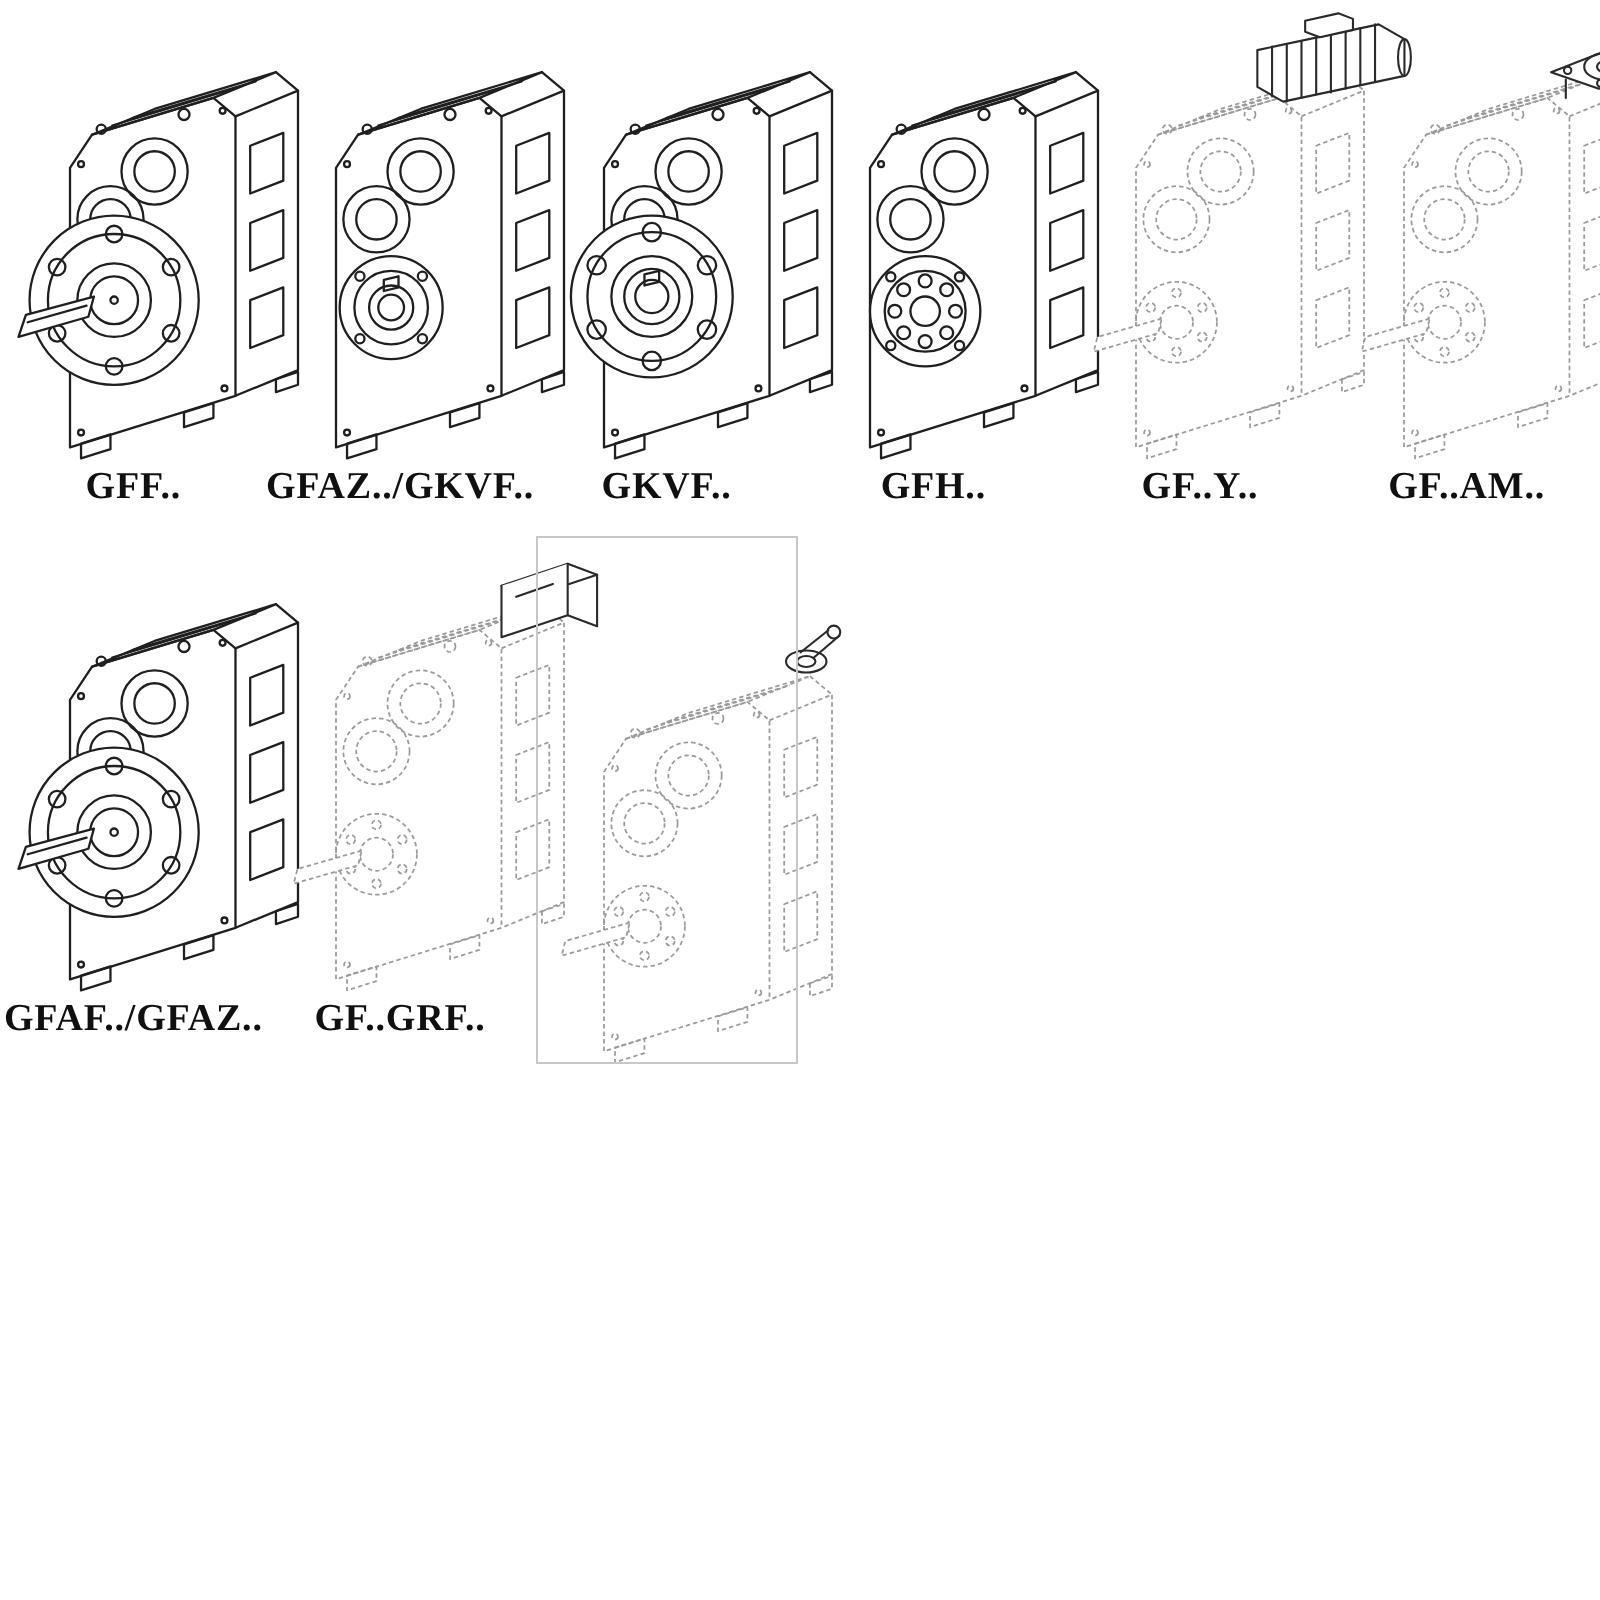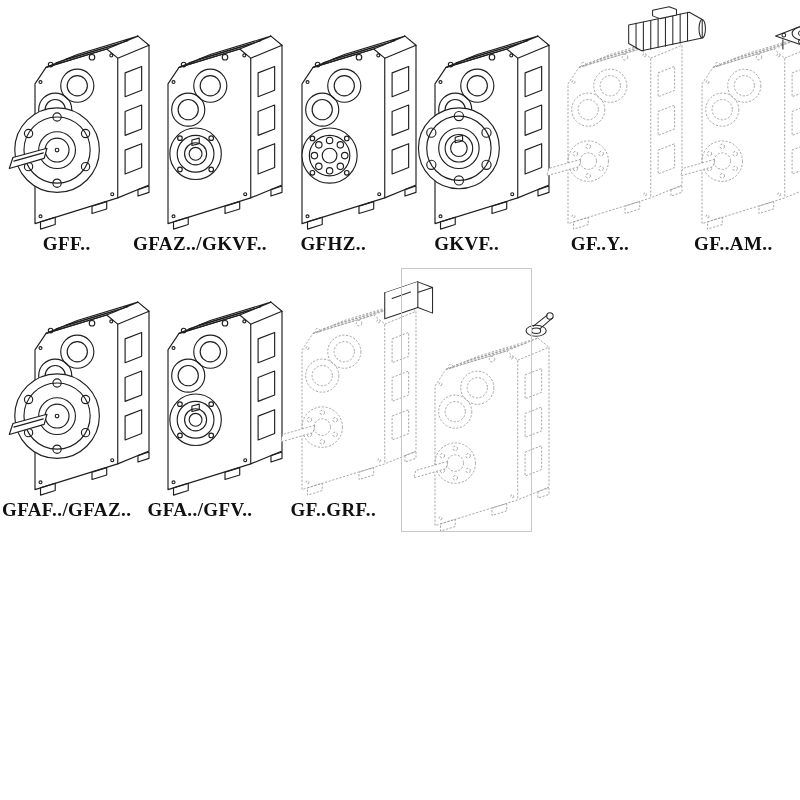--- a/index.html
+++ b/index.html
@@ -176,42 +176,42 @@
     <svg class="draw" width="184" height="228" viewBox="0 0 200 248">
       <g class="solid">
         <use href="#gbx-body"></use>
           <use href="#ovl-circles"></use>
           <use href="#ovl-bore"></use>
       </g>
     </svg>
     <figcaption>GFAZ../GKVF..</figcaption>
   </figure>
 
+
+  <figure>
+    <svg class="draw" width="184" height="228" viewBox="0 0 200 248">
+      <g class="solid">
+        <use href="#gbx-body"></use>
+          <use href="#ovl-circles"></use>
+          <use href="#ovl-flange"></use>
+      </g>
+    </svg>
+    <figcaption>GKVF..</figcaption>
+  </figure>
+
   <figure>
     <svg class="draw" width="184" height="228" viewBox="0 0 200 248">
       <g class="solid">
         <use href="#gbx-body"></use>
           <use href="#ovl-circles"></use>
           <use href="#ovl-bearing"></use>
       </g>
     </svg>
-    <figcaption>GFHZ..</figcaption>
-  </figure>
-
-  <figure>
-    <svg class="draw" width="184" height="228" viewBox="0 0 200 248">
-      <g class="solid">
-        <use href="#gbx-body"></use>
-          <use href="#ovl-circles"></use>
-          <use href="#ovl-flange"></use>
-      </g>
-    </svg>
-    <figcaption>GKVF..</figcaption>
-  </figure>
-
+    <figcaption>GFH..</figcaption>
+  </figure>
 
 
   <figure>
     <svg class="draw" width="184" height="228" viewBox="0 0 200 248">
       <g class="phantom">
         <use href="#gbx-body"></use>
           <use href="#ovl-circles"></use>
           <use href="#ovl-shaft-small"></use>
       </g>
       <g class="acc">
@@ -239,30 +239,20 @@
     <svg class="draw" width="184" height="228" viewBox="0 0 200 248">
       <g class="solid">
         <use href="#gbx-body"></use>
           <use href="#ovl-circles"></use>
           <use href="#ovl-flange-shaft"></use>
       </g>
     </svg>
     <figcaption>GFAF../GFAZ..</figcaption>
   </figure>
 
-  <figure>
-    <svg class="draw" width="184" height="228" viewBox="0 0 200 248">
-      <g class="solid">
-        <use href="#gbx-body"></use>
-          <use href="#ovl-circles"></use>
-          <use href="#ovl-bore"></use>
-      </g>
-    </svg>
-    <figcaption>GFA../GFV..</figcaption>
-  </figure>
 
   <figure>
     <svg class="draw" width="184" height="228" viewBox="0 0 200 248">
       <g class="phantom">
         <use href="#gbx-body"></use>
           <use href="#ovl-circles"></use>
           <use href="#ovl-shaft-small"></use>
       </g>
       <g class="acc">
         <use href="#ovl-topbox"></use>

